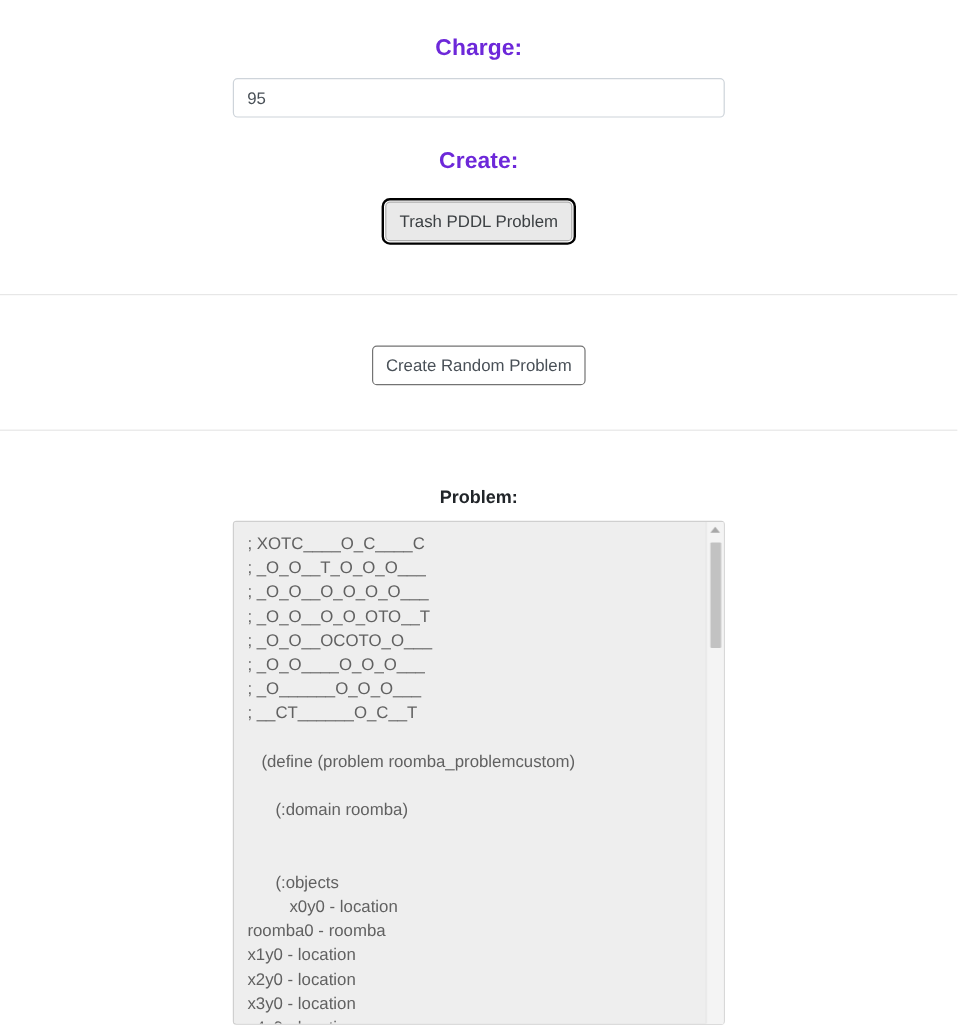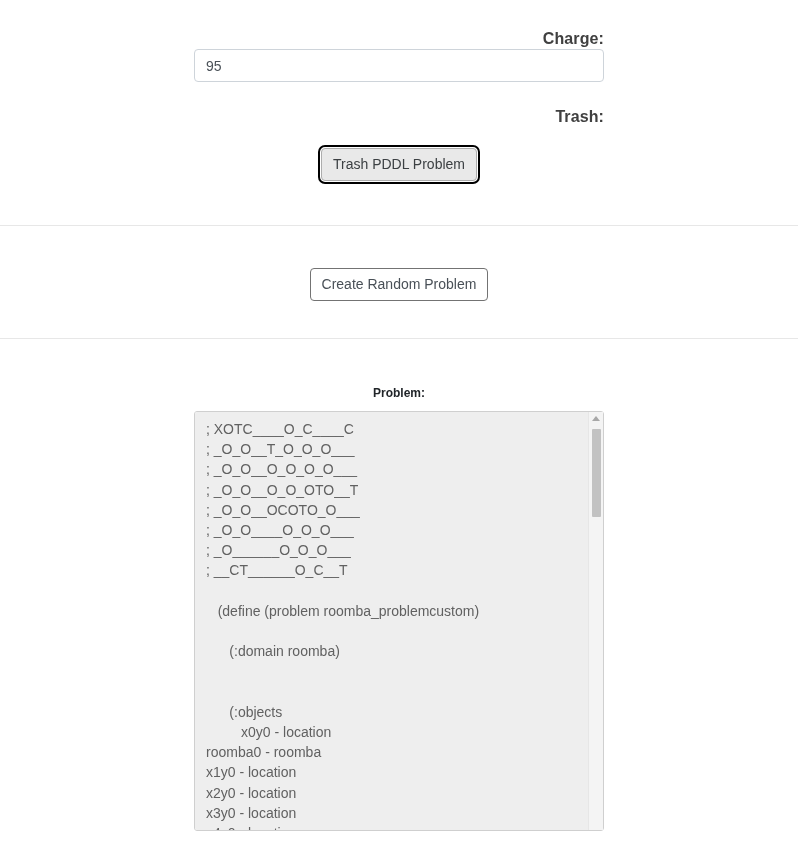--- a/index.html
+++ b/index.html
@@ -29,34 +29,34 @@
     box-sizing: border-box;
   }
 
   .field-block {
     width: 410px;
     margin: 0 auto;
   }
 
   .field-label {
     display: block;
-    text-align: right;
+    text-align: center;
     font-weight: bold;
-    font-size: 16px;
-    color: #404040;
+    font-size: 19px;
+    color: #6d28d9;
     letter-spacing: 0.1px;
   }
 
   .text-input {
     display: block;
     box-sizing: border-box;
     width: 410px;
     height: 33px;
     padding: 0 11px;
-    margin: 1px auto 0 auto;
+    margin: 13px auto 0 auto;
     font-family: "Liberation Sans", sans-serif;
     font-size: 14px;
     line-height: 21px;
     color: #495057;
     background-color: #ffffff;
     background-clip: padding-box;
     border: 1px solid #ced4da;
     border-radius: 4px;
     outline: none;
   }
@@ -95,21 +95,21 @@
     border-top: 1px solid #e7e7e7;
     margin: 0;
     width: 100%;
   }
 
   
   .problem-label {
     display: block;
     text-align: center;
     font-weight: bold;
-    font-size: 12px;
+    font-size: 15px;
     color: #212529;
   }
 
   .textarea-wrap {
     width: 410px;
     margin: 11px auto 0 auto;
     position: relative;
   }
 
   .problem-textarea {
@@ -199,21 +199,21 @@
     <div class="field-block">
       <label class="field-label">Charge:</label>
       <input class="text-input" type="text" value="95" style="">
     </div>
   </div>
 
   <div style="height:26px"></div>
 
   <div class="section">
     <div class="field-block">
-      <label class="field-label">Trash:</label>
+      <label class="field-label">Create:</label>
     </div>
   </div>
 
   <div style="height:22px"></div>
 
   <div class="btn-row">
     <button class="btn focused">Trash PDDL Problem</button>
   </div>
 
   <div style="height:44px"></div>

